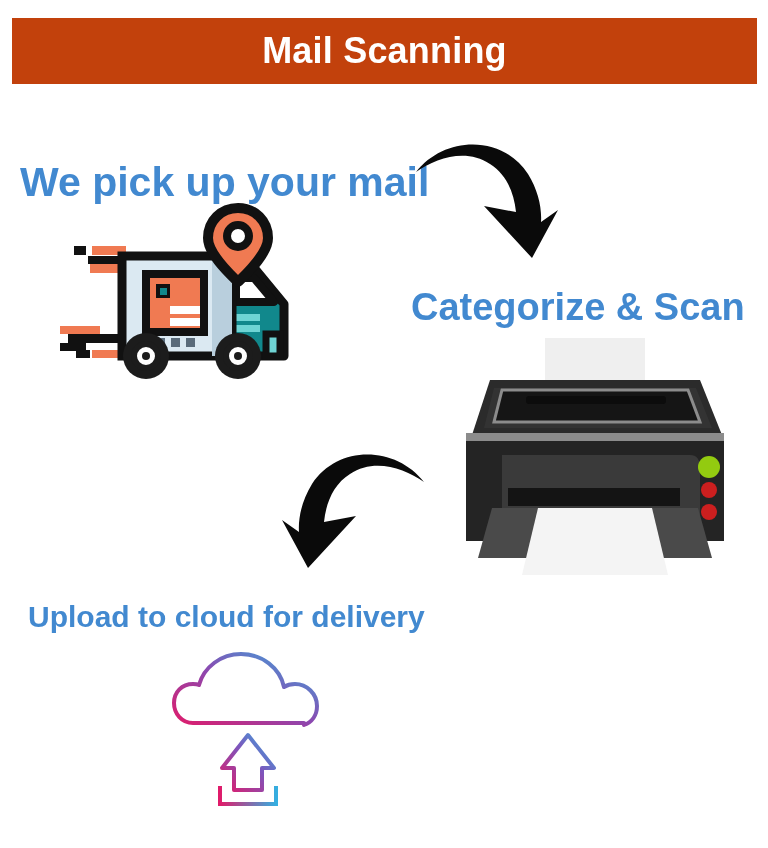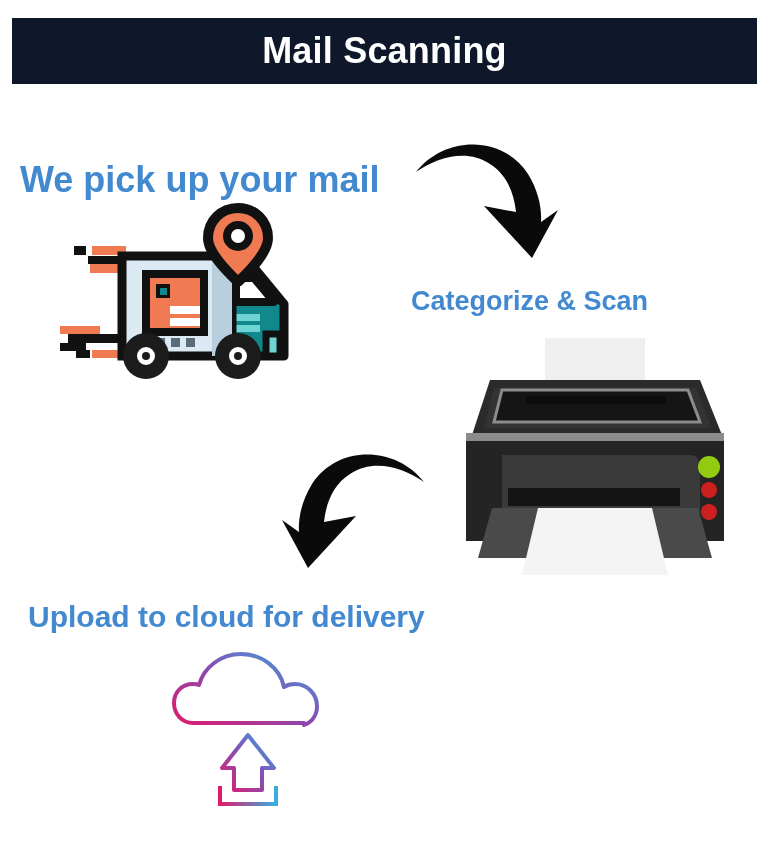--- a/index.html
+++ b/index.html
@@ -23,21 +23,21 @@
     height: 848px;
   }
 
   
   .header-bar {
     position: absolute;
     left: 12px;
     top: 18px;
     width: 745px;
     height: 66px;
-    background: #0f172a;
+    background: #c2410c;
     display: flex;
     align-items: center;
     justify-content: center;
   }
   .header-title {
     color: #ffffff;
     font-size: 36px;
     font-weight: bold;
     letter-spacing: 0.2px;
     line-height: 1;
@@ -48,26 +48,26 @@
   .caption {
     position: absolute;
     color: #4289d0;
     font-weight: bold;
     white-space: nowrap;
     line-height: 1;
   }
   .caption-1 {
     left: 20px;
     top: 162px;
-    font-size: 36px;
+    font-size: 41px;
   }
   .caption-2 {
     left: 411px;
     top: 288px;
-    font-size: 27px;
+    font-size: 38px;
     text-align: center;
   }
   .caption-3 {
     left: 28px;
     top: 602px;
     font-size: 30px;
   }
 
   
   .art {

